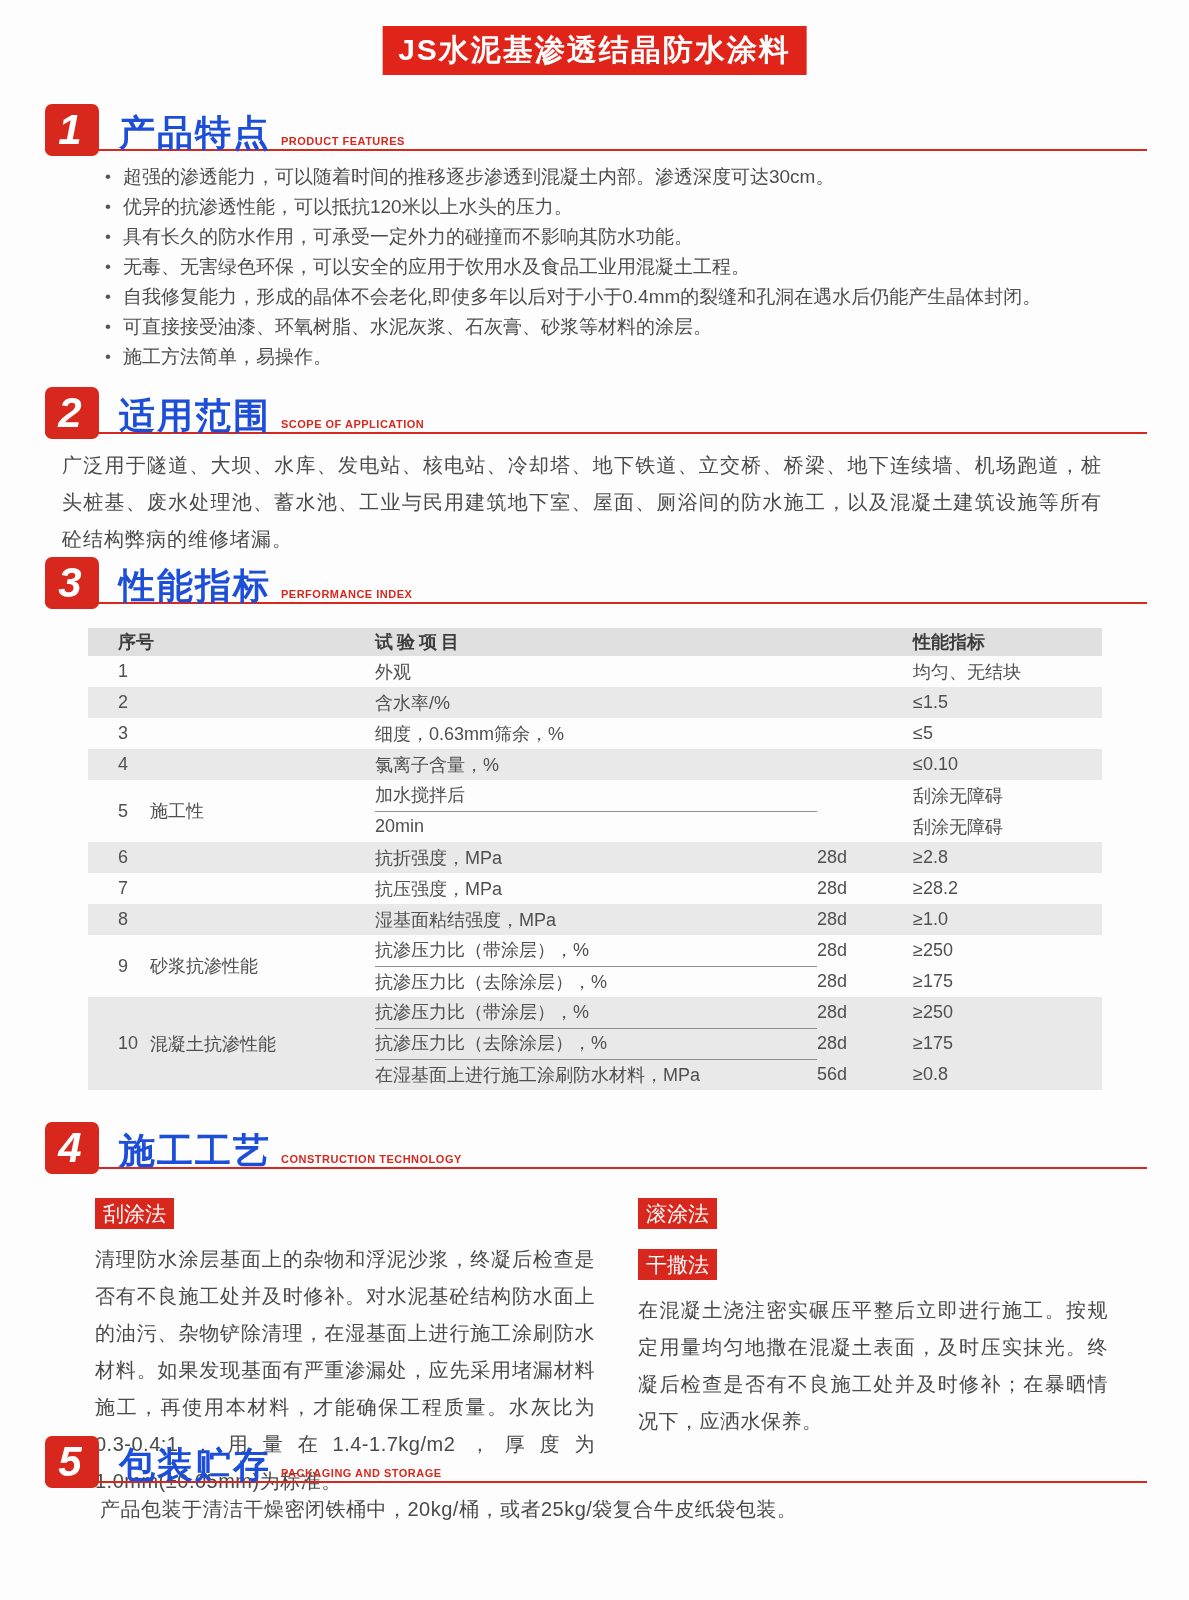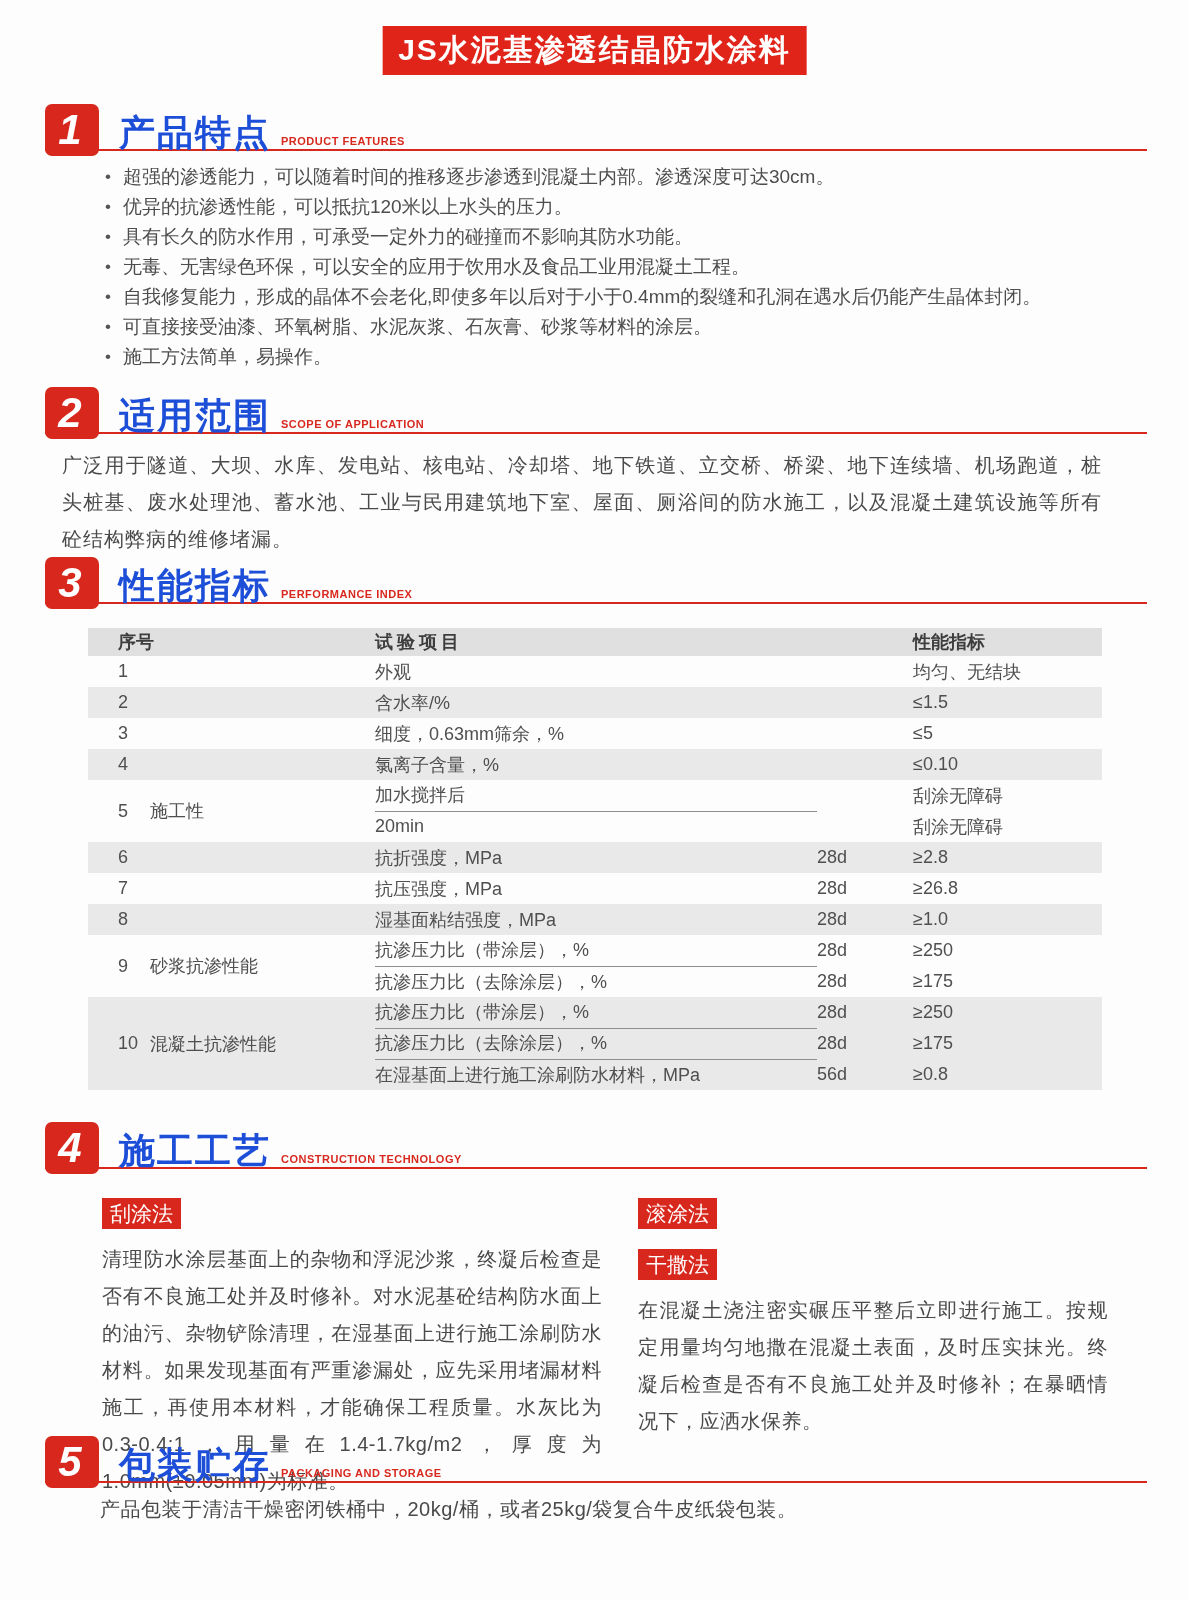--- a/index.html
+++ b/index.html
@@ -59,21 +59,21 @@
   .thead .h-index{padding-left:8px;}
   .trow{display:grid;grid-template-columns:62px 225px 1fr;align-items:center;}
   .trow.shade{background:#e9e9e9;}
   .tno{padding-left:30px;}
   .tsubs{display:flex;flex-direction:column;}
   .tsub{display:grid;grid-template-columns:442px 88px 1fr;align-items:center;height:31px;}
   .tsub.divided .titem{border-bottom:1px solid #8f8f8f;}
   .titem{height:100%;display:flex;align-items:center;}
   .tval{padding-left:8px;}
   
-  .col-left{position:absolute;left:102px;top:1198px;width:500px;}
+  .col-left{position:absolute;left:95px;top:1198px;width:500px;}
   .col-right{position:absolute;left:638px;top:1198px;width:470px;}
   .badge{
     display:inline-block;background:#d8281e;color:#fff;
     font-size:21px;padding:3px 8px;line-height:1.2;
   }
   .method-p{
     margin:12px 0 0 0;font-size:20px;line-height:37px;color:#4a4a4a;
     text-align:justify;letter-spacing:0.5px;
   }
   .badge-gap{margin-top:20px;}
@@ -225,21 +225,21 @@
             </div>
           </div>
         </div>
         <div class="trow">
           <div class="tno">7</div>
           <div class="tgrp"></div>
           <div class="tsubs">
             <div class="tsub">
               <div class="titem">抗压强度，MPa</div>
               <div class="tage">28d</div>
-              <div class="tval">≥26.8</div>
+              <div class="tval">≥28.2</div>
             </div>
           </div>
         </div>
         <div class="trow shade">
           <div class="tno">8</div>
           <div class="tgrp"></div>
           <div class="tsubs">
             <div class="tsub">
               <div class="titem">湿基面粘结强度，MPa</div>
               <div class="tage">28d</div>

